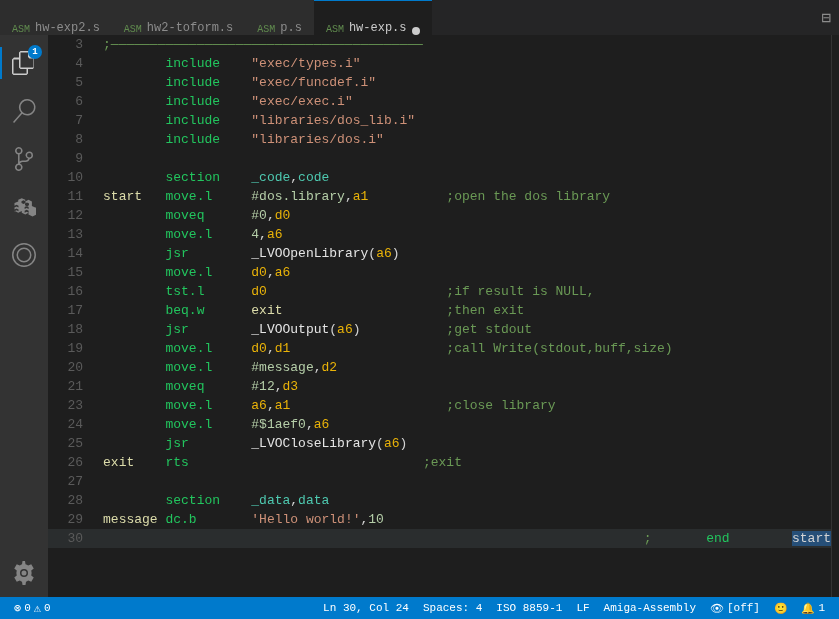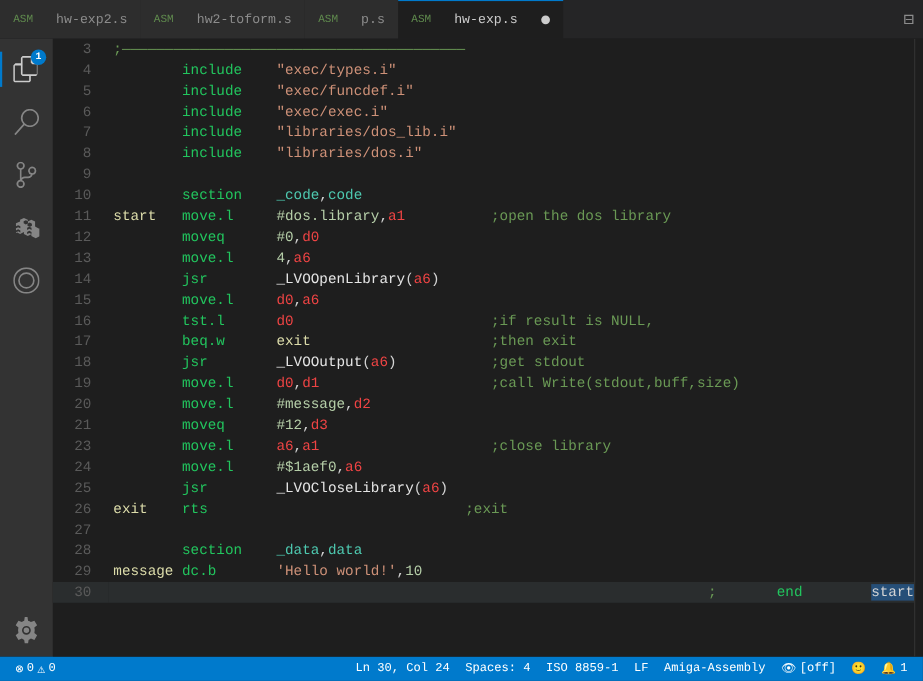--- a/index.html
+++ b/index.html
@@ -19,30 +19,30 @@
     .title-bar {
       display: flex;
       align-items: center;
       background: #252526;
       height: 35px;
       flex-shrink: 0;
     }
 
     .tab {
       display: flex;
-      align-items: center;
+      align-items: flex-end;
       padding: 0 12px;
       height: 35px;
       font-size: 12px;
       color: #8c8c8c;
       background: #2d2d2d;
       border-top: 1px solid transparent;
       cursor: pointer;
       white-space: nowrap;
-      gap: 21px;
+      gap: 5px;
     }
     .tab.active {
       background: #1e1e1e;
       color: #cccccc;
       border-top: 1px solid #007acc;
     }
     .tab .lang-tag {
       font-size: 10px;
       color: #608b4e;
       text-transform: uppercase;
@@ -163,21 +163,21 @@
     .line-content {
       padding-left: 4px;
       white-space: pre;
       color: #d4d4d4;
     }      
     .kw-blue { color: #22c55e; }        
     .str-orange { color: #ce9178; }     
     .num-green { color: #b5cea8; }      
     .lbl-yellow { color: #dcdcaa; }     
     .cmt-green { color: #6a9955; }      
-    .reg-cyan { color: #ef4444; font-family: Liberation Mono, monospace; }       
+    .reg-cyan { color: #eab308; font-family: Liberation Mono, monospace; }       
     .sect-blue { color: #4ec9b0; }
     .hash-val { color: #b5cea8; }
     .fn-yellow { color: #e5e5e5; }
 
     
     .code-editor::-webkit-scrollbar {
       width: 8px;
       height: 8px;
     }
     .code-editor::-webkit-scrollbar-track {

